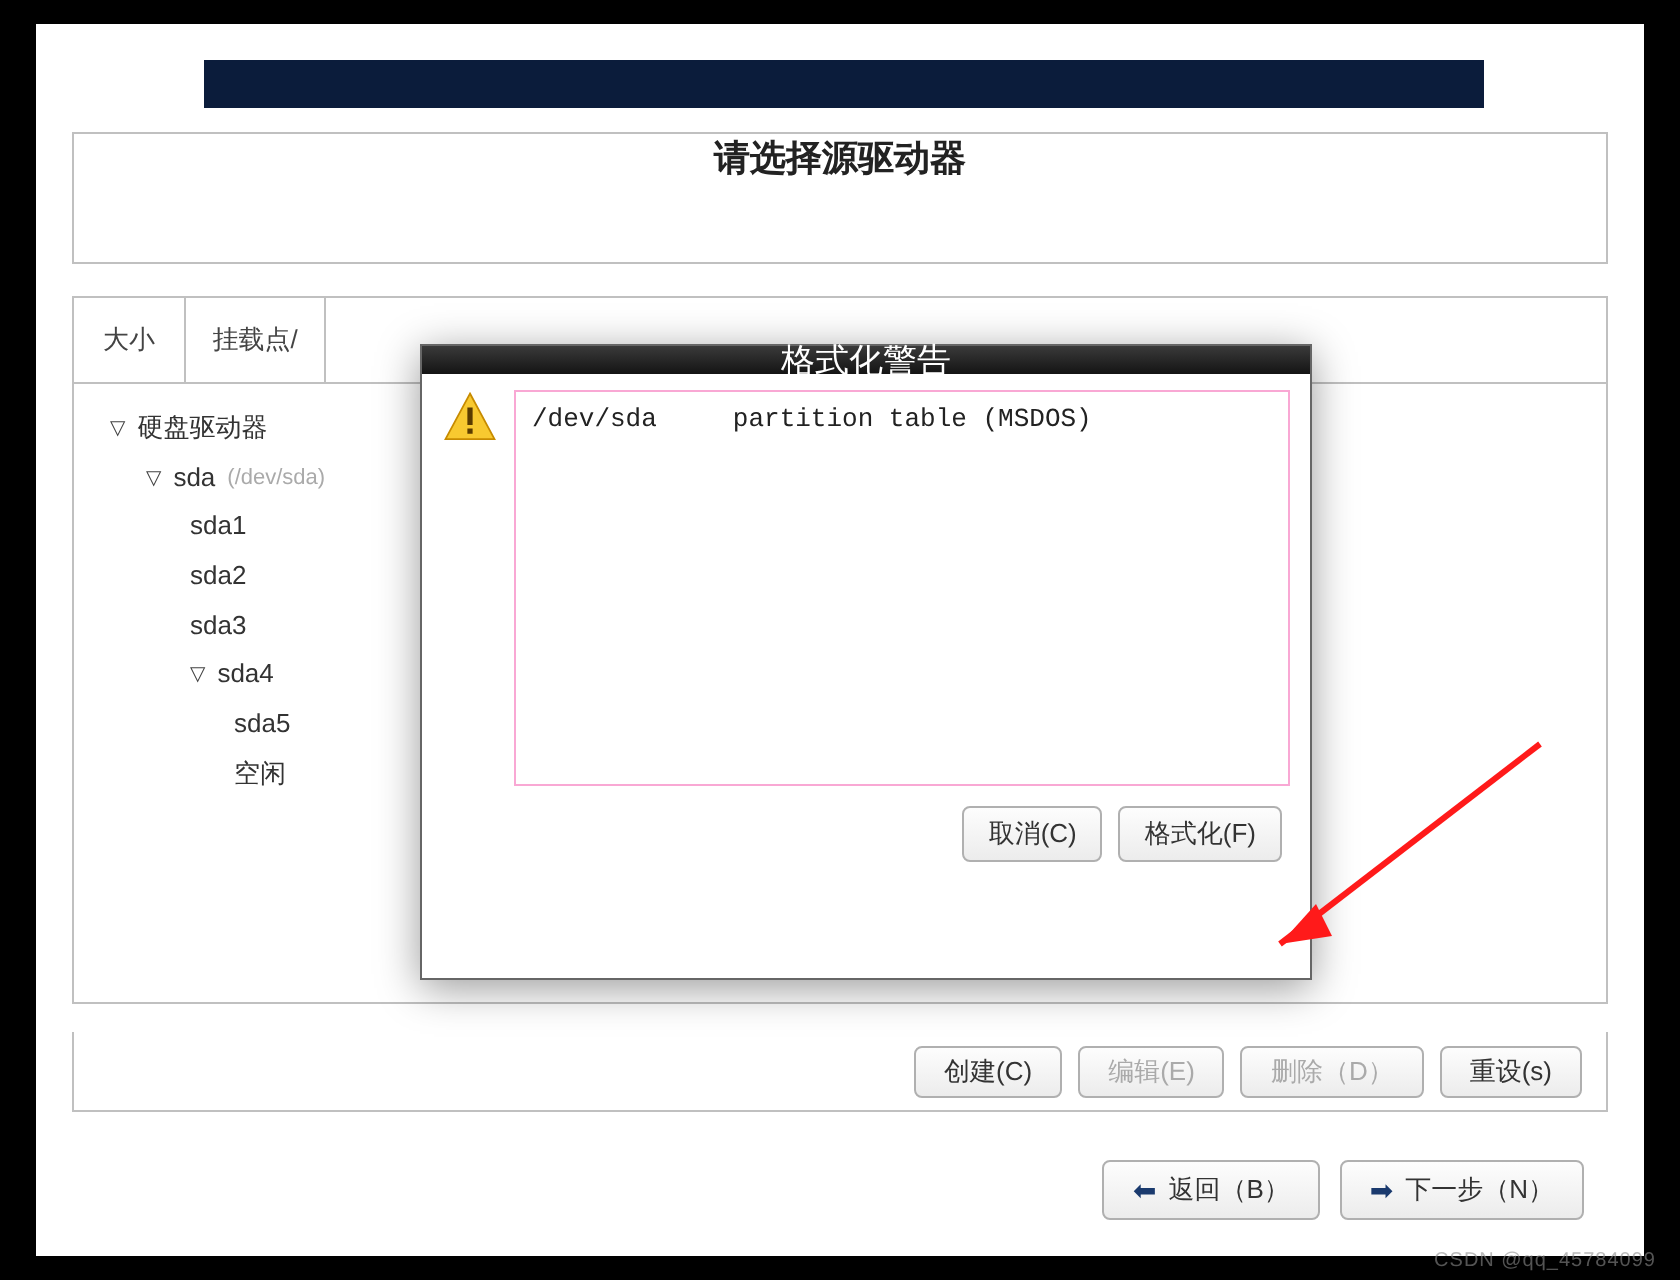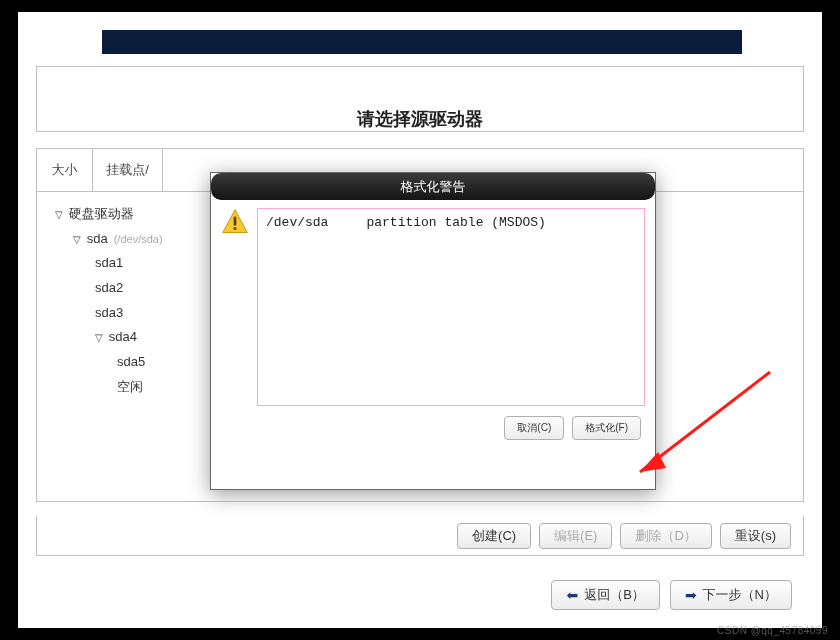--- a/index.html
+++ b/index.html
@@ -1,48 +1,48 @@
 <!DOCTYPE html>
 <html><head>
 <meta charset="utf-8">
 <style>
 * { box-sizing: border-box; margin: 0; padding: 0; font-family: "Microsoft YaHei", sans-serif; }
 body { background: #000; width: 840px; height: 640px; position: relative; }
 .outer { position: absolute; top: 12px; left: 18px; width: 804px; height: 616px; background: #fff; }
 .top-bar { position: absolute; top: 18px; left: 84px; width: 640px; height: 24px; background: #0b1c3b; }
-.titlebox { position: absolute; top: 54px; left: 18px; width: 768px; height: 66px; border: 1px solid #c0c0c0; display: flex; align-items: flex-end; justify-content: center; }
+.titlebox { position: absolute; top: 54px; left: 18px; width: 768px; height: 66px; border: 1px solid #c0c0c0; display: flex; align-items: flex-start; justify-content: center; }
 .titlebox-text { font-size: 18px; font-weight: bold; color: #222; }
 .headers { position: absolute; top: 136px; left: 18px; width: 768px; height: 44px; border: 1px solid #c0c0c0; background: #fff; display: flex; }
 .hcell { border-right: 1px solid #c0c0c0; display: flex; align-items: center; justify-content: center; font-size: 13px; color: #444; }
 .tree-panel { position: absolute; top: 180px; left: 18px; width: 768px; height: 310px; border-left: 1px solid #c0c0c0; border-right: 1px solid #c0c0c0; border-bottom: 1px solid #c0c0c0; background: #fff; }
 .tree { padding: 10px 0 0 18px; font-size: 13px; color: #333; line-height: 1.9; }
 .tree-row { display: flex; align-items: center; gap: 6px; }
 .indent1 { padding-left: 18px; }
 .indent2 { padding-left: 40px; }
 .indent3 { padding-left: 62px; }
 .chev { font-size: 10px; color: #444; }
 .devpath { color: #aaa; font-size: 11px; }
 .btnrow { position: absolute; top: 504px; left: 18px; width: 768px; height: 40px; border-left: 1px solid #c0c0c0; border-right: 1px solid #c0c0c0; border-bottom: 1px solid #c0c0c0; display: flex; justify-content: flex-end; align-items: center; gap: 8px; padding-right: 12px; }
 .btn { padding: 3px 14px; font-size: 13px; border: 1px solid #b0b0b0; border-radius: 4px; background: linear-gradient(#fdfdfd,#ececec); color: #333; }
 .btn.disabled { color: #aaa; }
 .navrow { position: absolute; top: 568px; left: 18px; width: 768px; display: flex; justify-content: flex-end; gap: 10px; padding-right: 12px; }
 .navbtn { padding: 5px 14px; font-size: 13px; border: 1px solid #b0b0b0; border-radius: 4px; background: linear-gradient(#fdfdfd,#ececec); color: #333; display: flex; align-items: center; gap: 6px; }
 .arrow { color: #1a3a6e; font-size: 14px; }
 
 .dialog { position: absolute; top: 160px; left: 192px; width: 446px; height: 318px; background: #fff; border: 1px solid #666; box-shadow: 0 4px 20px rgba(0,0,0,0.4); }
-.dlg-title { height: 27px; background: linear-gradient(#3a3a3a,#141414); color: #fff; font-size: 13px; display: flex; align-items: center; justify-content: center; border-radius: 10px; }
+.dlg-title { height: 14px; background: linear-gradient(#3a3a3a,#141414); color: #fff; font-size: 17px; display: flex; align-items: center; justify-content: center; }
 .dlg-body { padding: 8px 10px 10px 10px; display: flex; gap: 8px; }
 .warn-icon { width: 28px; height: 28px; flex: none; }
 .warn-col { flex: 1; }
 .warn-msg { font-size: 12px; color: #222; margin-bottom: 6px; }
 .warn-list { border: 1px solid #f9a8d4; height: 198px; background: #fff; padding: 6px 8px; font-size: 13px; color: #222; }
 .warn-row { display: flex; gap: 38px; }
 .warn-lab { font-family: "Courier New", monospace; }
 .dlg-foot { display: flex; justify-content: flex-end; gap: 8px; padding: 0 14px 12px 0; }
-.dlgbtn { padding: 4px 12px; font-size: 10px; border: 1px solid #b0b0b0; border-radius: 4px; background: linear-gradient(#fdfdfd,#ececec); color: #333; text-align: center; }
+.dlgbtn { padding: 4px 12px; font-size: 13px; border: 1px solid #b0b0b0; border-radius: 4px; background: linear-gradient(#fdfdfd,#ececec); color: #333; text-align: center; }
 
 .red-arrow { position: absolute; top: 352px; left: 582px; width: 180px; height: 140px; pointer-events: none; }
 .watermark { position: absolute; bottom: 4px; right: 12px; font-size: 10px; color: rgba(140,140,140,0.6); letter-spacing: 0.5px; }
 </style>
 </head>
 <body>
 
 <div class="outer">
   <div class="top-bar"></div>
   <div class="titlebox">

